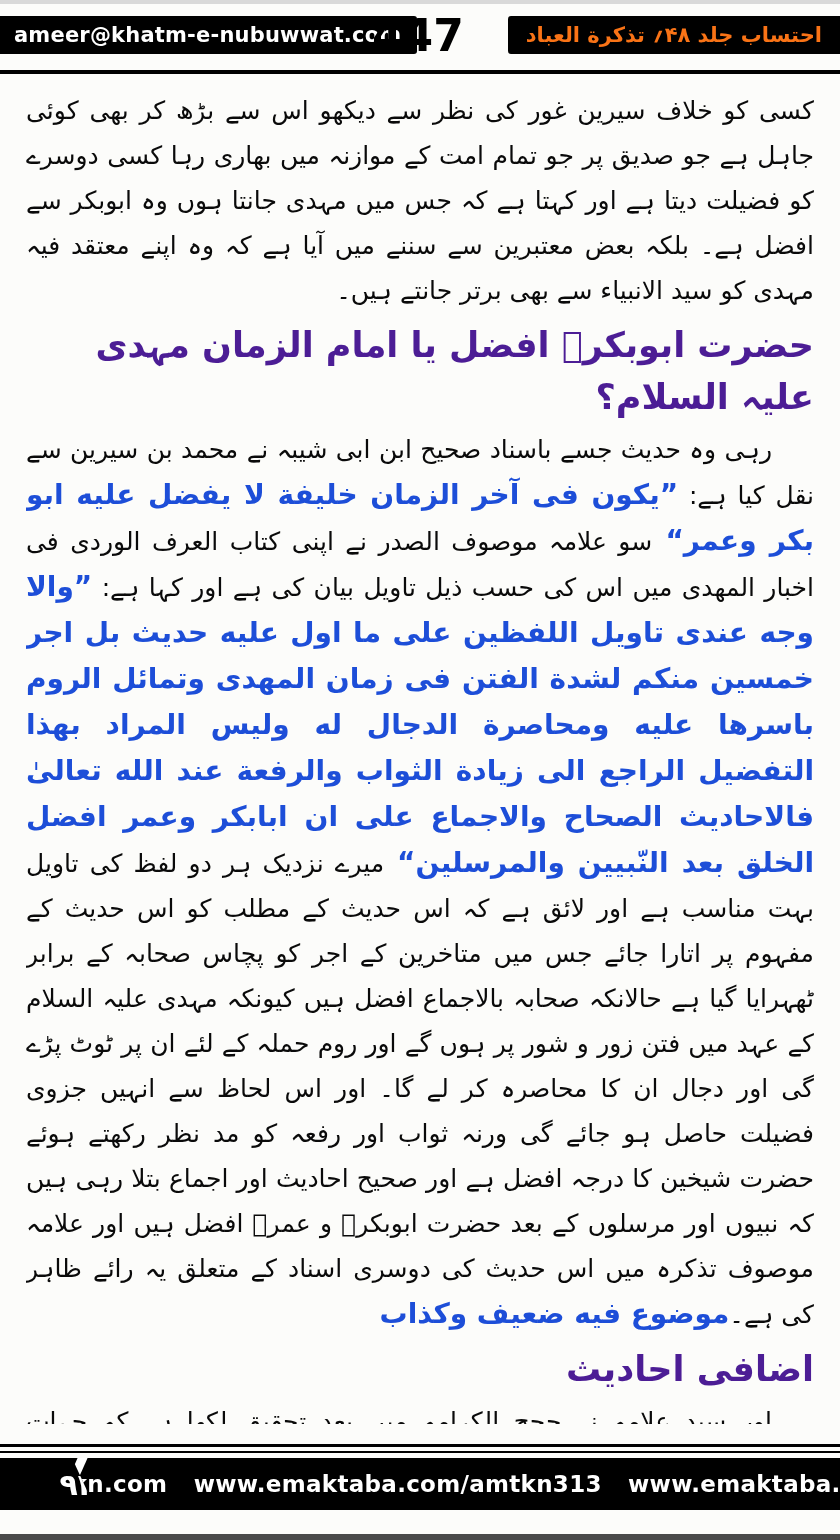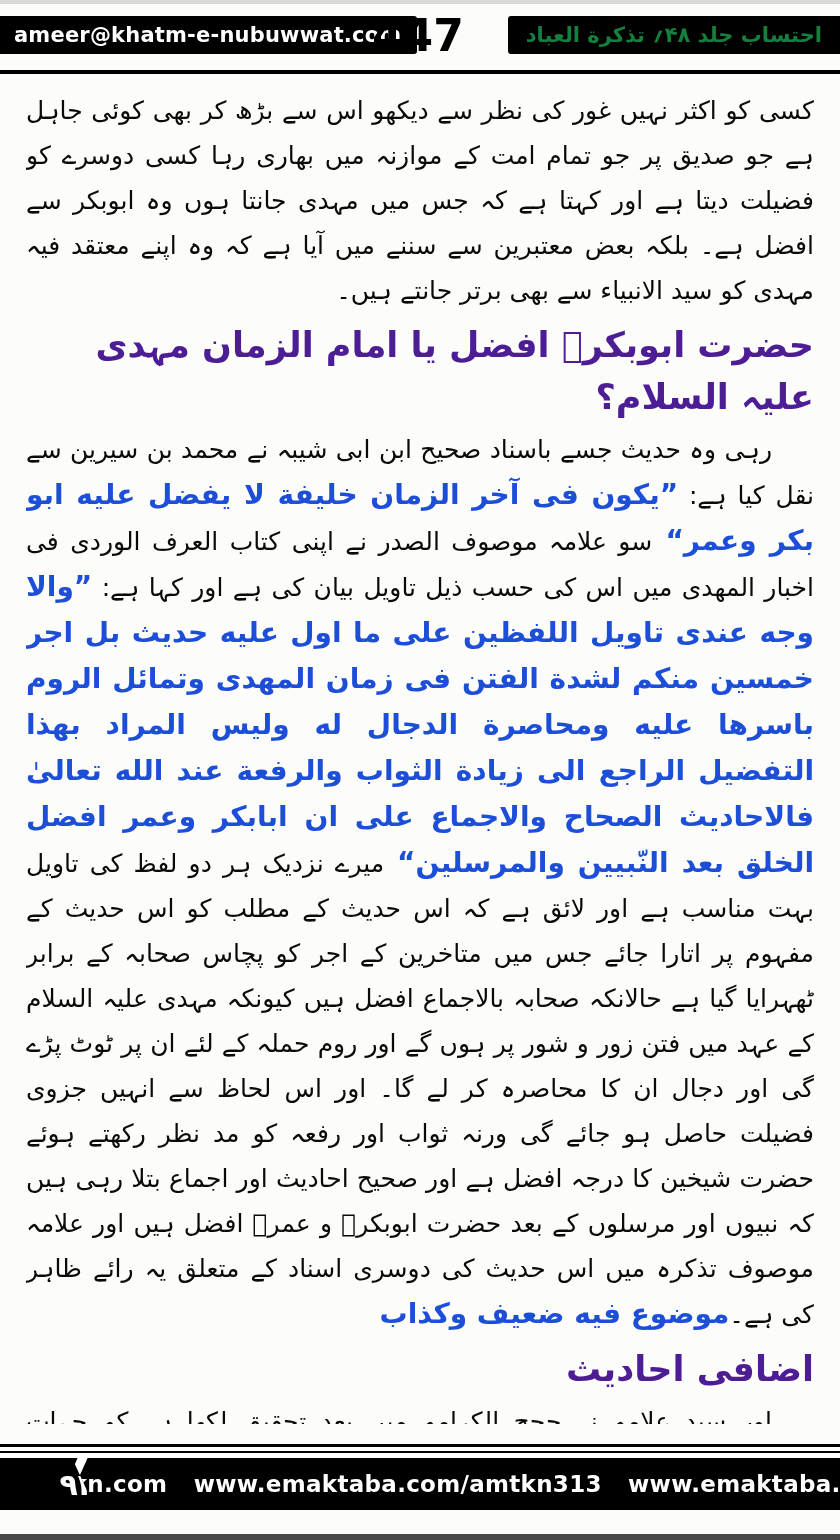--- a/index.html
+++ b/index.html
@@ -24,21 +24,21 @@
     border-radius:0 3px 3px 0;
     letter-spacing:0.2px;
   }
   .top-page-num{
     position:absolute;left:372px;top:6px;
     font-size:44px;font-weight:bold;color:#000;
     direction:rtl;
   }
   .title-bar{
     position:absolute;right:0;top:12px;
-    background:#000;color:#15803d;
+    background:#000;color:#f97316;
     font-weight:bold;font-size:21px;
     padding:7px 18px;
     border-radius:3px 0 0 3px;
   }
   .header-rule{
     position:absolute;top:66px;left:0;right:0;
     height:4px;background:#000;
   }
   
   .body-text{
@@ -106,21 +106,21 @@
 
   <div class="header">
     <div class="email-bar">ameer@khatm-e-nubuwwat.com</div>
     <div class="top-page-num">447</div>
     <div class="title-bar">احتساب جلد ۴۸؍ تذکرة العباد</div>
   </div>
   <div class="header-rule"></div>
 
   <div class="body-text">
 
-    <p>کسی کو اکثر نہیں غور کی نظر سے دیکھو اس سے بڑھ کر بھی کوئی جاہل ہے جو صدیق پر جو تمام امت کے موازنہ میں بھاری رہا کسی دوسرے کو فضیلت دیتا ہے اور کہتا ہے کہ جس میں مہدی جانتا ہوں وہ ابوبکر سے افضل ہے۔ بلکہ بعض معتبرین سے سننے میں آیا ہے کہ وہ اپنے معتقد فیہ مہدی کو سید الانبیاء سے بھی برتر جانتے ہیں۔</p>
+    <p>کسی کو خلاف سیرین غور کی نظر سے دیکھو اس سے بڑھ کر بھی کوئی جاہل ہے جو صدیق پر جو تمام امت کے موازنہ میں بھاری رہا کسی دوسرے کو فضیلت دیتا ہے اور کہتا ہے کہ جس میں مہدی جانتا ہوں وہ ابوبکر سے افضل ہے۔ بلکہ بعض معتبرین سے سننے میں آیا ہے کہ وہ اپنے معتقد فیہ مہدی کو سید الانبیاء سے بھی برتر جانتے ہیں۔</p>
 
     <h2 class="sec-heading">حضرت ابوبکرؓ افضل یا امام الزمان مہدی علیہ السلام؟</h2>
 
     <p class="indent"><span>رہی وہ حدیث جسے باسناد صحیح ابن ابی شیبہ نے محمد بن سیرین سے نقل کیا ہے: </span><span class="arabic">”یکون فی آخر الزمان خلیفة لا یفضل علیه ابو بکر وعمر“ </span><span>سو علامہ موصوف الصدر نے اپنی کتاب العرف الوردی فی اخبار المهدی میں اس کی حسب ذیل تاویل بیان کی ہے اور کہا ہے: </span><span class="arabic">”والا وجه عندی تاویل اللفظین علی ما اول علیه حدیث بل اجر خمسین منکم لشدة الفتن فی زمان المهدی وتمائل الروم باسرها علیه ومحاصرة الدجال له ولیس المراد بهذا التفضیل الراجع الی زیادة الثواب والرفعة عند الله تعالیٰ فالاحادیث الصحاح والاجماع علی ان ابابکر وعمر افضل الخلق بعد النّبیین والمرسلین“ </span><span>میرے نزدیک ہر دو لفظ کی تاویل بہت مناسب ہے اور لائق ہے کہ اس حدیث کے مطلب کو اس حدیث کے مفہوم پر اتارا جائے جس میں متاخرین کے اجر کو پچاس صحابہ کے برابر ٹھہرایا گیا ہے حالانکہ صحابہ بالاجماع افضل ہیں کیونکہ مہدی علیہ السلام کے عہد میں فتن زور و شور پر ہوں گے اور روم حملہ کے لئے ان پر ٹوٹ پڑے گی اور دجال ان کا محاصرہ کر لے گا۔ اور اس لحاظ سے انہیں جزوی فضیلت حاصل ہو جائے گی ورنہ ثواب اور رفعہ کو مد نظر رکھتے ہوئے حضرت شیخین کا درجہ افضل ہے اور صحیح احادیث اور اجماع بتلا رہی ہیں کہ نبیوں اور مرسلوں کے بعد حضرت ابوبکرؓ و عمرؓ افضل ہیں اور علامہ موصوف تذکرہ میں اس حدیث کی دوسری اسناد کے متعلق یہ رائے ظاہر کی ہے۔</span><span class="arabic">موضوع فیه ضعیف وکذاب</span></p>
 
     <h2 class="sec-heading">اضافی احادیث</h2>
 
     <p class="indent">اور سید علامہ نے حجج الکرامہ میں بعد تحقیق لکھا ہے کہ جہات فضیلت مختلف ہیں اور امام مہدی علیہ السلام کو بعض وجوہ سے شیخین پر مزیت حاصل ہے۔ لیکن اکثر وجوہ سے شیخین کو تفوق ہے کیونکہ انہوں نے رسول اللہ صلی اللہ علیہ وسلم کو بچشم خود دیکھا۔ برکت صحبت سے فیض یاب ہوئے وحی کے</p>
   </div>
 

